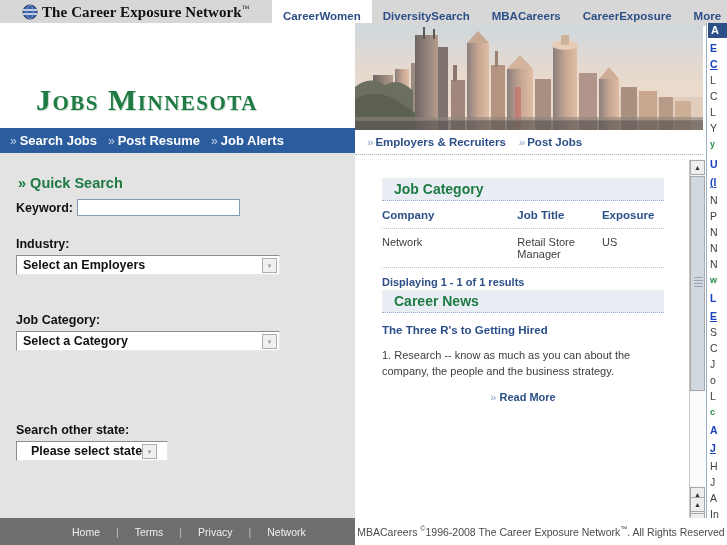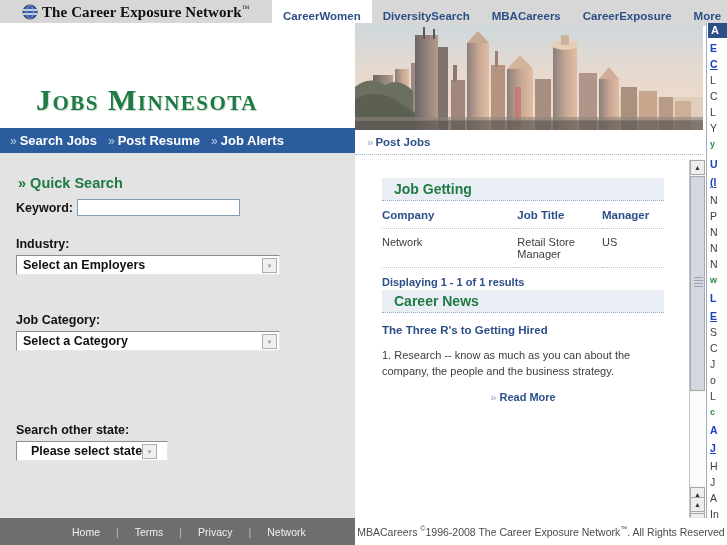--- a/index.html
+++ b/index.html
@@ -392,36 +392,39 @@
       <path d="M0 62 Q14 50 30 60 Q44 52 58 66 L58 105 L0 105 Z" fill="#6b6f5f"></path>
       <path d="M0 74 Q20 64 40 74 L60 88 L60 105 L0 105 Z" fill="#5c6053"></path>
 
       <rect x="0" y="95" width="348" height="10" fill="#5f5a56" opacity=".75"></rect>
       <rect x="0" y="92" width="348" height="4" fill="#8e847c" opacity=".6"></rect>
     </svg>
   </div>
 
   <div class="subnav">
     <span class="sublink">
+      <span class="chev">»</span><span>Employers &amp; Recruiters</span>
+    </span>
+    <span class="sublink">
       <span class="chev">»</span><span>Post Jobs</span>
     </span>
   </div>
 
   <div class="center">
 
     <div class="panel" style="top:22px;">
       <div class="panel-head">
-        <span class="h">Job Getting</span>
+        <span class="h">Job Category</span>
       </div>
       <table class="jt">
         <thead>
           <tr>
             <th style="width:48%">Company</th>
             <th style="width:30%">Job Title</th>
-            <th style="width:22%">Manager</th>
+            <th style="width:22%">Exposure</th>
           </tr>
         </thead>
         <tbody>
           <tr>
             <td>Network</td>
             <td>Retail Store Manager</td>
             <td>US</td>
           </tr>
         </tbody>
       </table>

